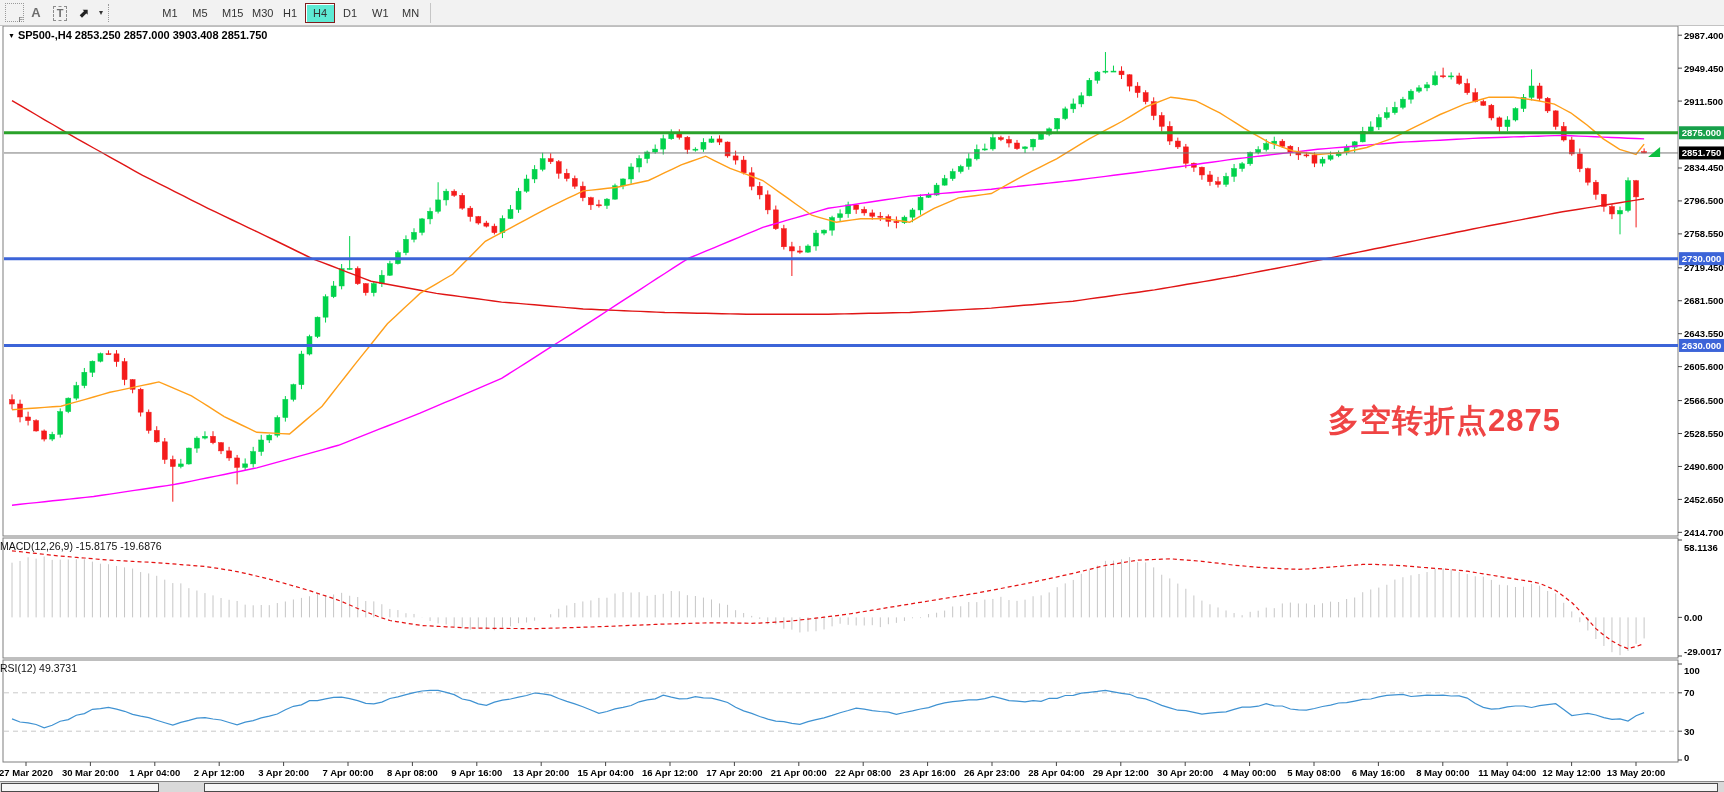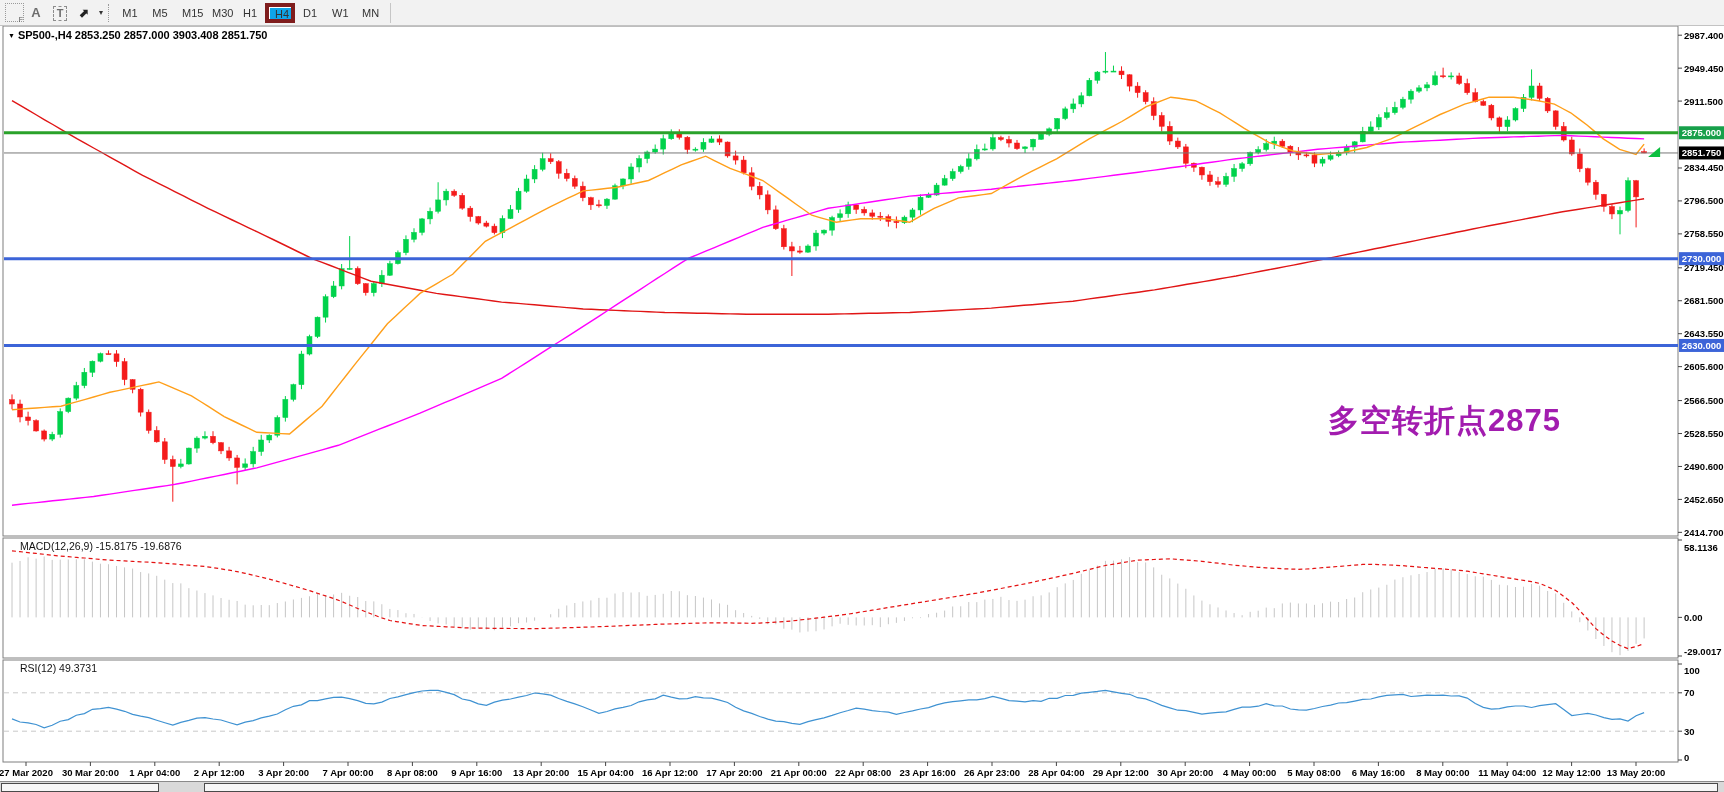--- a/index.html
+++ b/index.html
@@ -12,32 +12,32 @@
   .grip span{position:absolute;right:0;bottom:-2px;font-size:7px;color:#555;}
   .tool{background:transparent;border:none;color:#6e6e6e;height:21px;min-width:24px;
     font-family:"Liberation Sans",sans-serif;cursor:pointer;padding:0 3px;}
   .tool-a{font-size:13px;font-weight:bold;}
   .tool-t{font-size:11px;font-weight:bold;}
   .tool-t i{font-style:normal;border:1px dashed #8d8d8d;padding:0 3px 1px 3px;}
   .tool-arrows{font-size:12px;color:#222;font-weight:bold;}
   .tool-caret{font-size:8px;min-width:10px;color:#333;padding:0;}
   .vsep{width:1px;height:20px;background:#c6c6c6;margin:0 5px;}
   .vgrip{width:2px;height:18px;border-left:1px dotted #9a9a9a;margin:0 4px 0 2px;}
-  .tf-group{display:flex;align-items:flex-start;}
+  .tf-group{display:flex;align-items:flex-start;margin-left:40px;}
   .tf-btn{height:20px;width:30px;background:transparent;border:1px solid transparent;
     font-size:11px;color:#333;font-family:"Liberation Sans",sans-serif;cursor:pointer;}
-  .tf-btn.active{background:#0ea5e9;border:4px solid #7f1d1d;box-shadow:inset 1px 1px 0 #fff;}
+  .tf-btn.active{background:#5eead4;border:1px solid #7f1d1d;box-shadow:inset 1px 1px 0 #fff;}
   
   .chart-title{position:absolute;left:8px;top:29px;font-size:11px;font-weight:bold;color:#000;z-index:5;}
   .chart-title .tri{font-size:7px;vertical-align:1px;margin-right:3px;}
-  .panel-label{position:absolute;left:20px;font-size:10.5px;color:#111;z-index:5;}
+  .panel-label{position:absolute;left:0;font-size:10.5px;color:#111;z-index:5;}
   .macd-label{top:540px;}
   .rsi-label{top:662px;}
   .annotation{position:absolute;left:1328px;top:400px;font-size:31px;font-weight:600;
-    color:#a21caf;z-index:5;letter-spacing:1px;white-space:nowrap;}
+    color:#ef4444;z-index:5;letter-spacing:1px;white-space:nowrap;}
   
   #chart-svg{position:absolute;left:0;top:0;z-index:1;}
   #chart-svg text{font-family:"Liberation Sans",sans-serif;}
   
   .hscroll{position:absolute;left:0;top:781px;width:1724px;height:11px;background:#d9d9d9;
     border-top:1px solid #8a8a8a;z-index:6;}
   .hscroll .thumb{position:absolute;left:1px;top:1px;width:156px;height:7px;background:#f7f7f7;
     border:1px solid #4a4a4a;}
   .hscroll .track{position:absolute;left:204px;top:1px;width:1512px;height:7px;background:#f7f7f7;
     border:1px solid #4a4a4a;}

